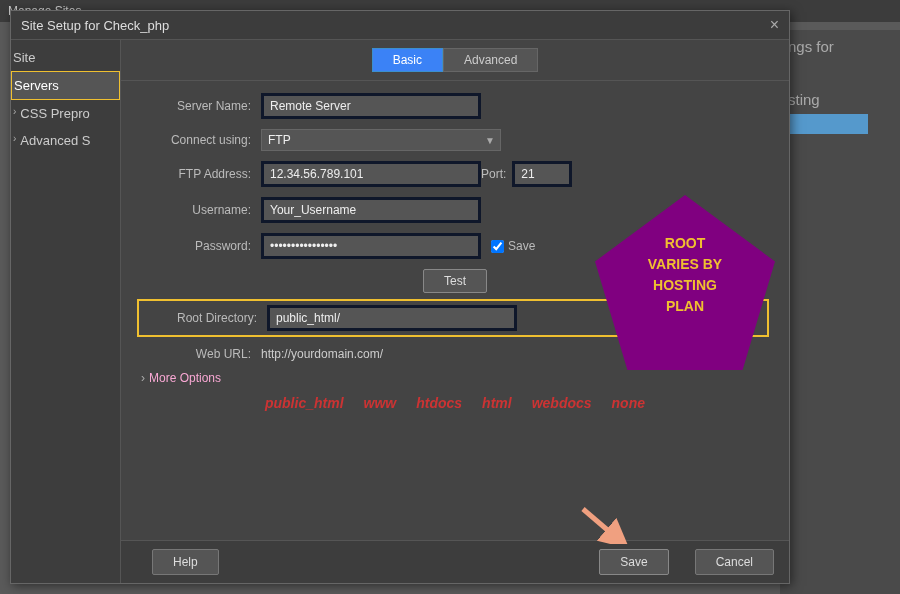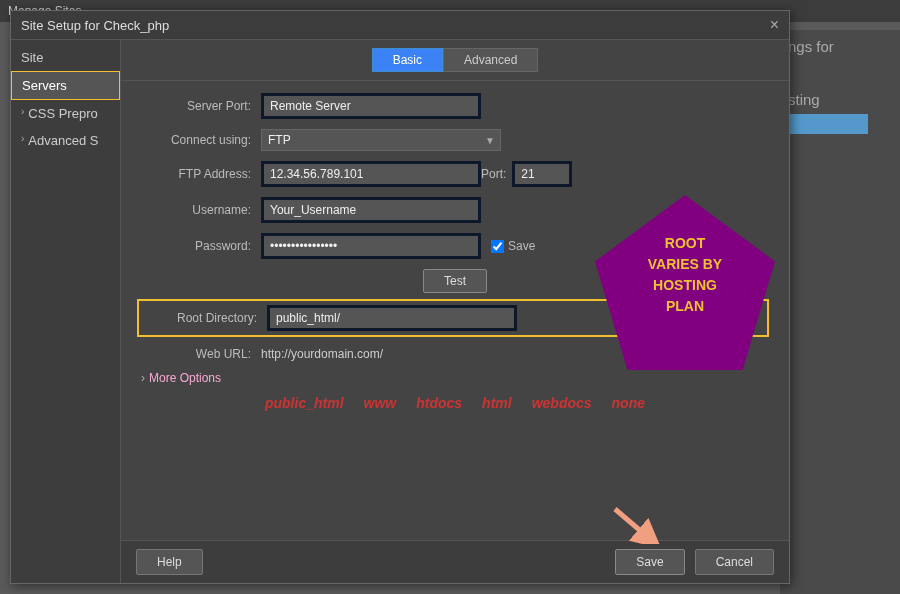--- a/index.html
+++ b/index.html
@@ -96,21 +96,21 @@
 
     
     .sidebar {
       width: 110px;
       background: #3d3d3d;
       border-right: 1px solid #555;
       padding-top: 4px;
     }
 
     .sidebar-item {
-      padding: 6px 10px;
+      padding: 6px 2px;
       color: #ccc;
       font-size: 13px;
       cursor: pointer;
       display: flex;
       gap: 4px;
     }
 
     .sidebar-item.active {
       background: #555;
       border: 1px solid #f0c030;
@@ -304,20 +304,21 @@
     }
 
     .footer-btn {
       background: #555;
       border: 1px solid #777;
       color: #ddd;
       padding: 5px 20px;
       font-size: 12px;
       border-radius: 2px;
       cursor: pointer;
+      margin-left: 16px;
     }
 
     .footer-btn.save {
       border-color: #888;
     }
 
     .footer-btns {
       display: flex;
       gap: 10px;
     }
@@ -365,21 +366,21 @@
     <div class="main-content">
 
       <div class="tabs-row">
         <button class="tab-btn active">Basic</button>
         <button class="tab-btn">Advanced</button>
       </div>
 
       <div class="form-area">
 
         <div class="form-row">
-          <span class="form-label">Server Port:</span>
+          <span class="form-label">Server Name:</span>
           <input class="form-input" type="text" value="Remote Server" style="">
         </div>
 
         <div class="form-row">
           <span class="form-label">Connect using:</span>
           <div class="select-wrapper">
             <select class="form-select">
               <option>FTP</option>
               <option>SFTP</option>
               <option>FTP over SSL/TLS</option>

